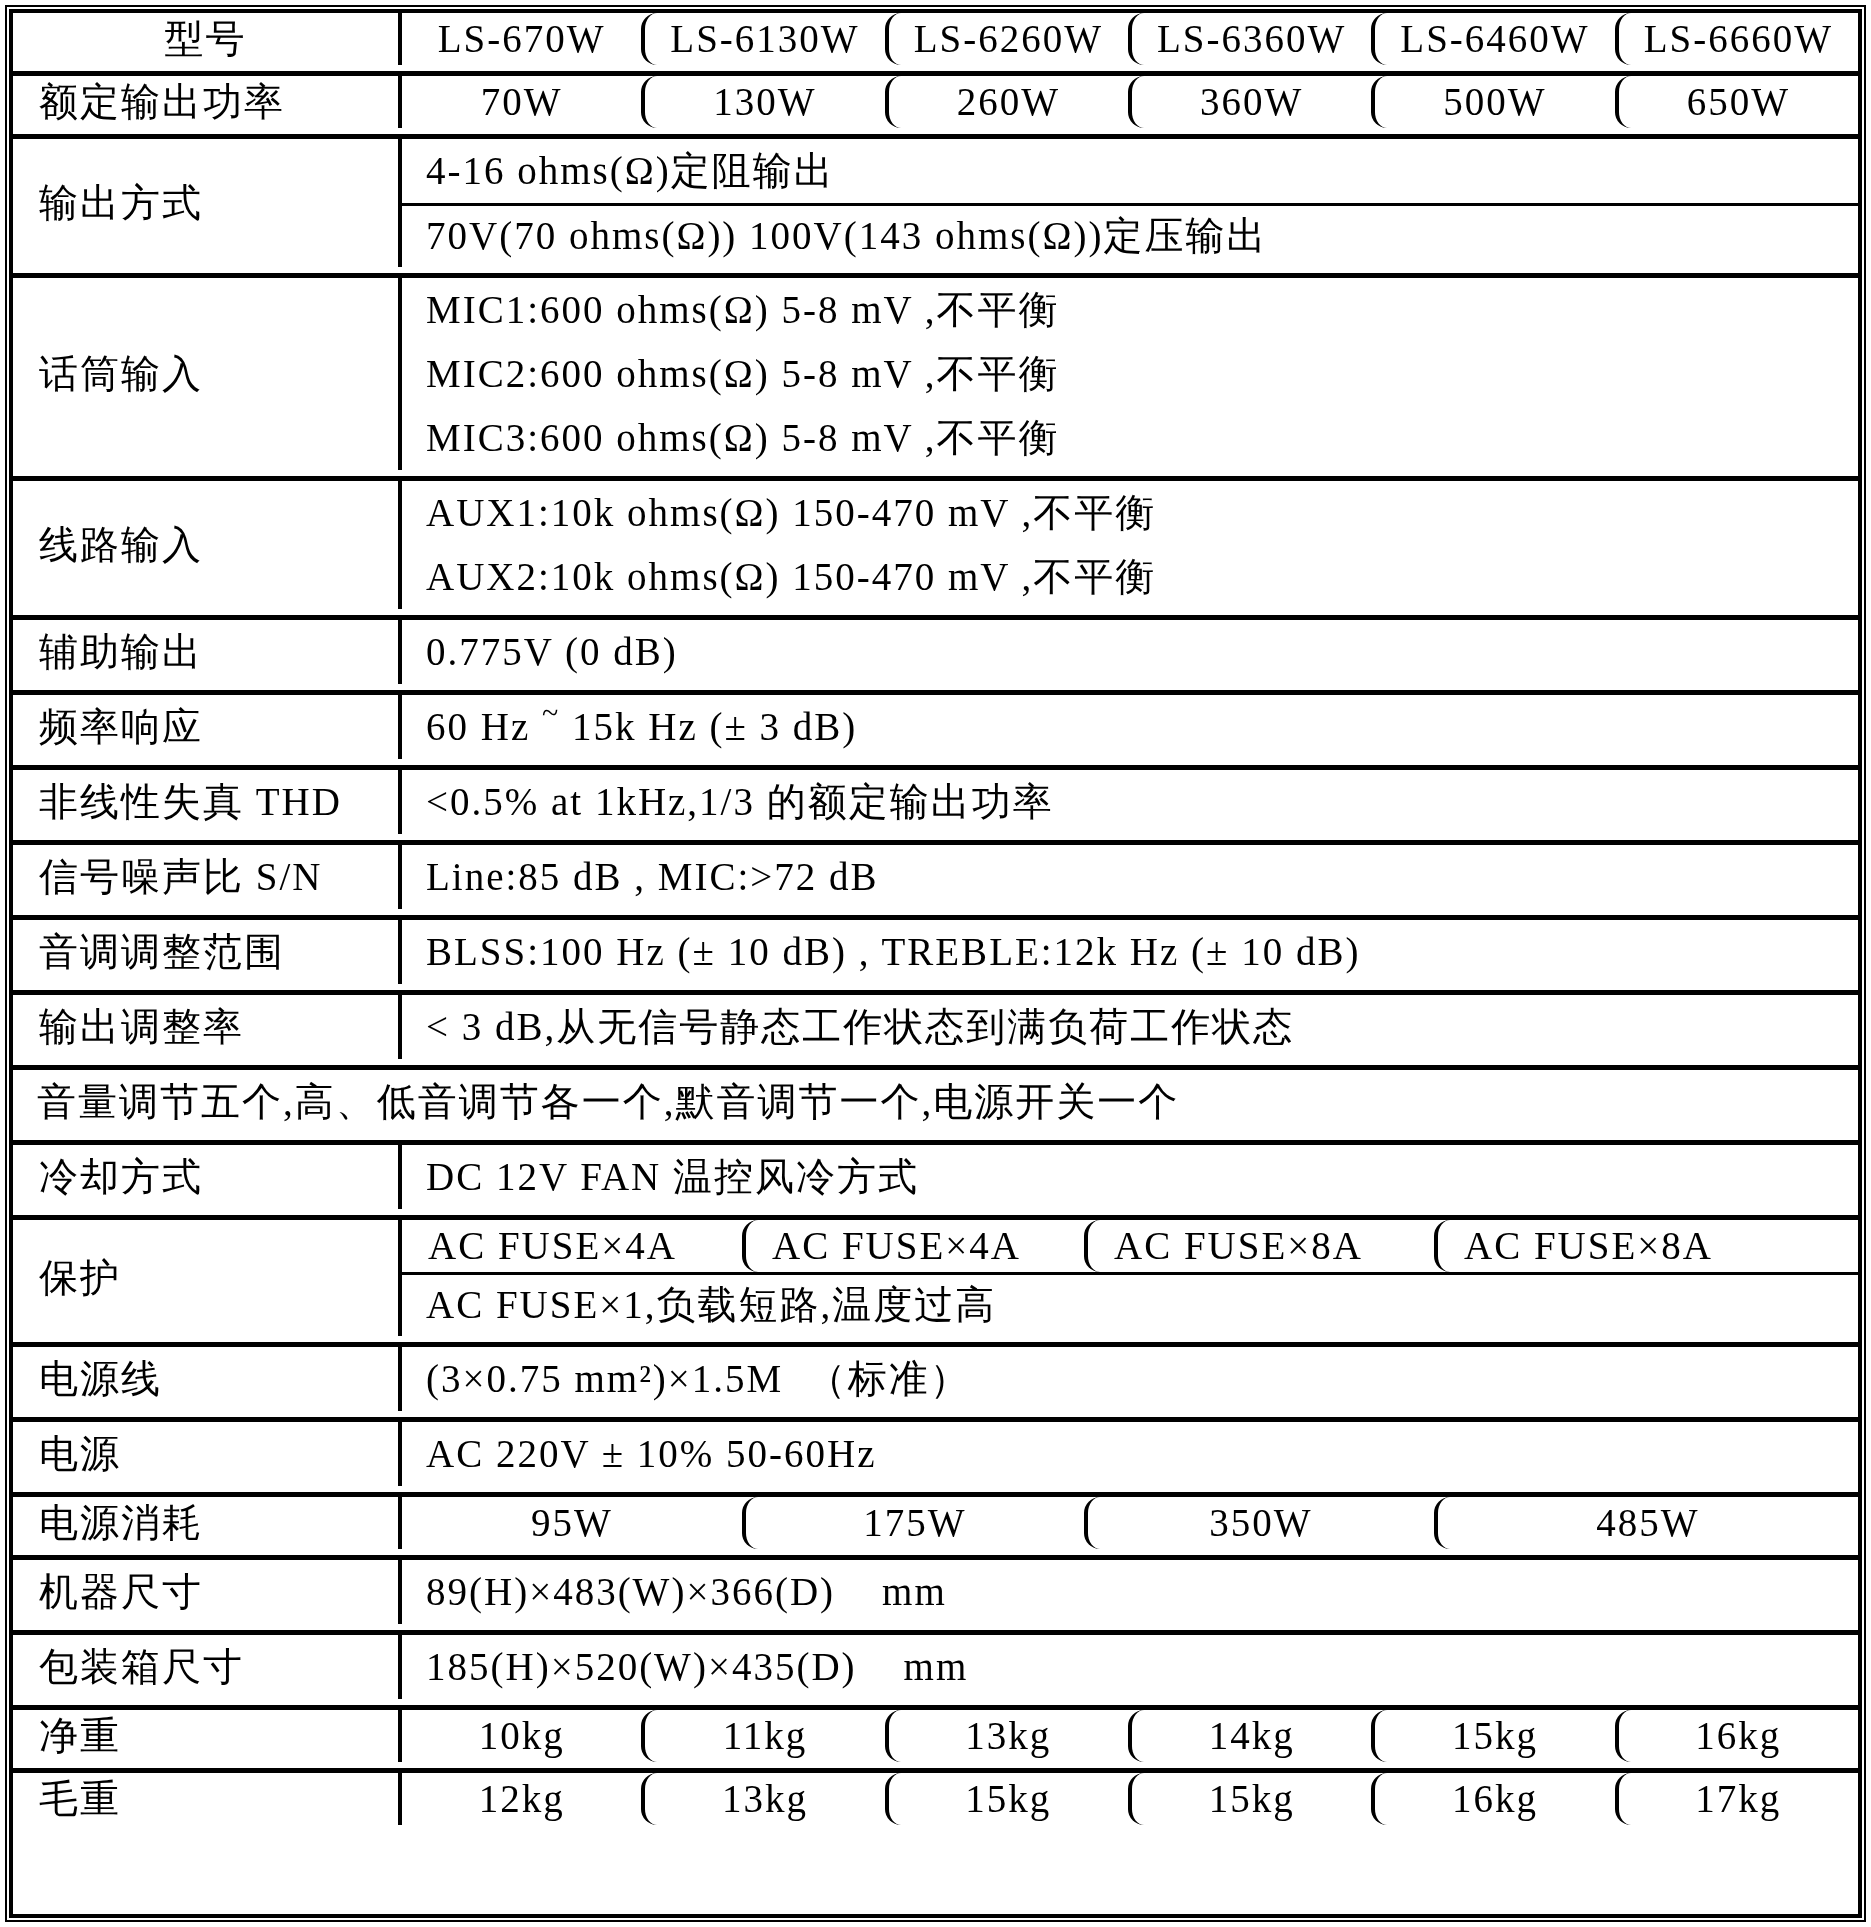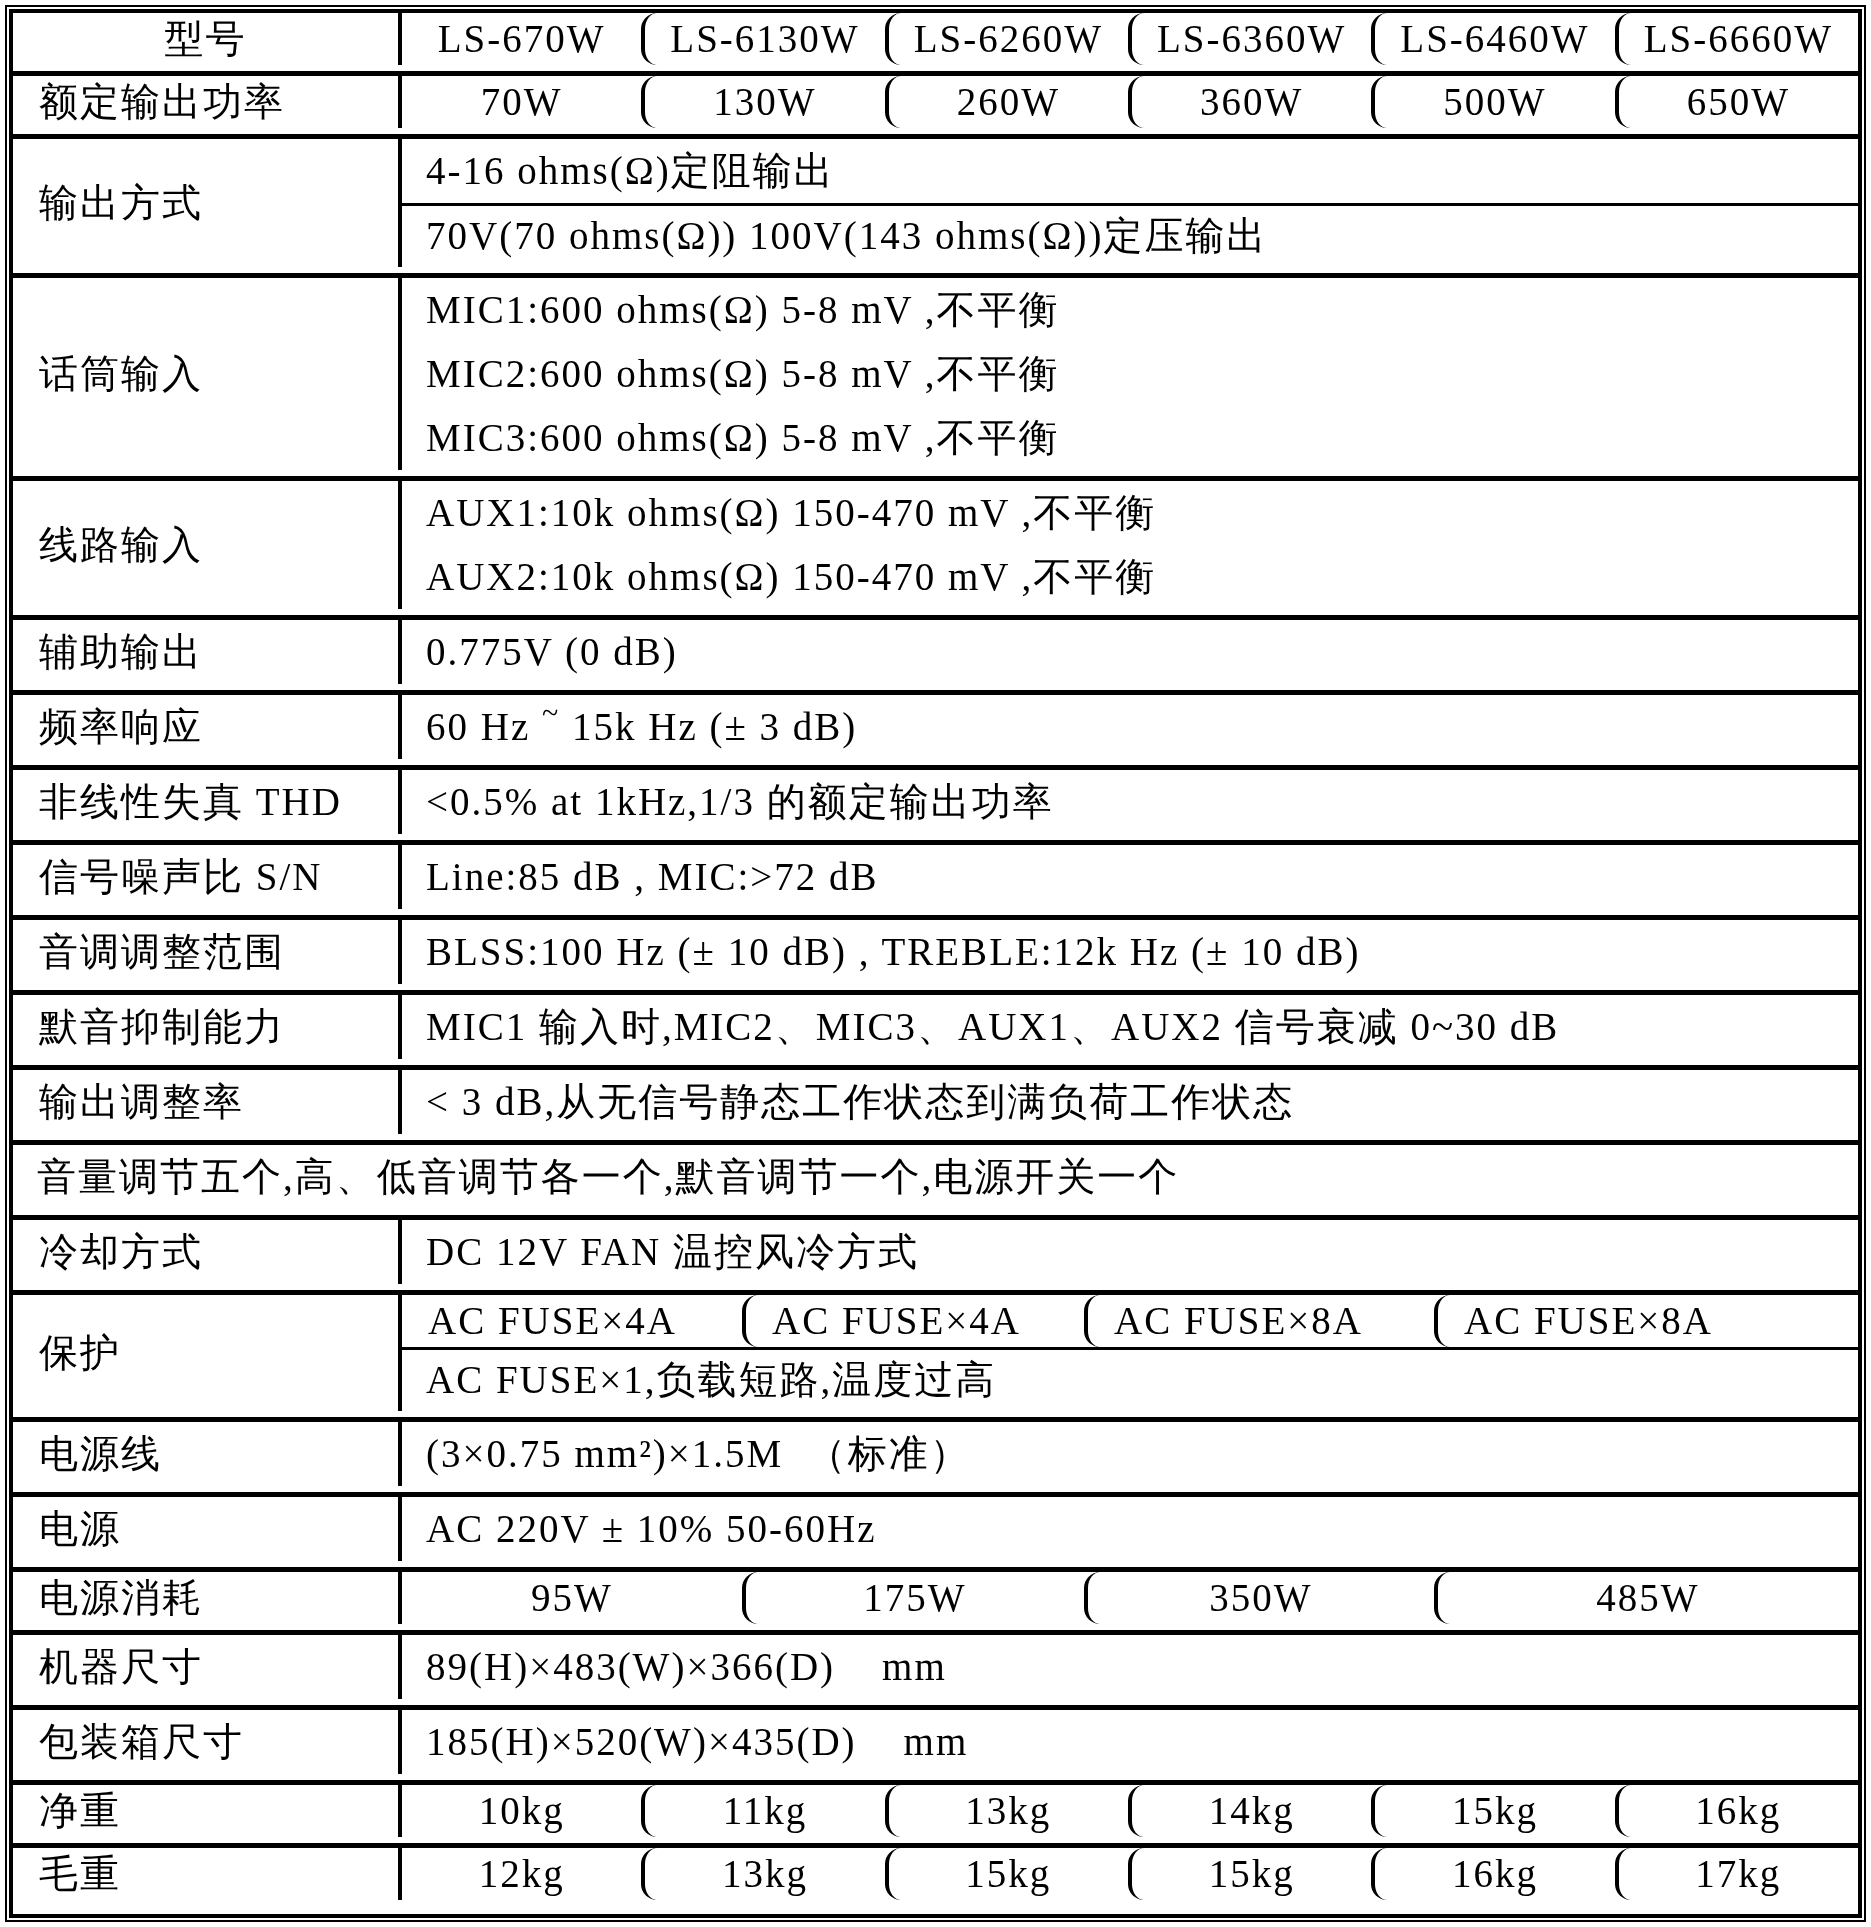--- a/index.html
+++ b/index.html
@@ -161,26 +161,20 @@
       </div>
     </div>
 
     <div class="group">
       <div class="label">音调调整范围</div>
       <div class="content">
         <div class="line">BLSS:100 Hz (± 10 dB) , TREBLE:12k Hz (± 10 dB)</div>
       </div>
     </div>
 
-    <div class="group">
-      <div class="label">默音抑制能力</div>
-      <div class="content">
-        <div class="line">MIC1 输入时,MIC2、MIC3、AUX1、AUX2 信号衰减 0~30 dB</div>
-      </div>
-    </div>
 
     <div class="group">
       <div class="label">输出调整率</div>
       <div class="content">
         <div class="line">&lt; 3 dB,从无信号静态工作状态到满负荷工作状态</div>
       </div>
     </div>
 
     <div class="group">
       <div class="content">

